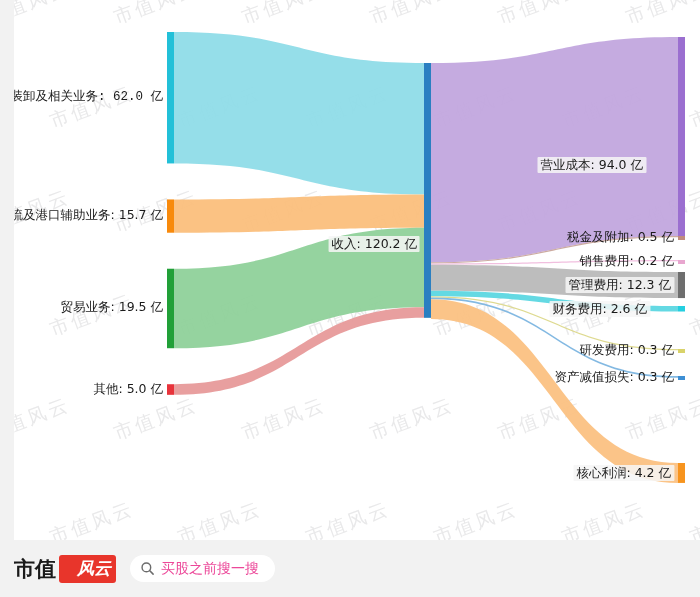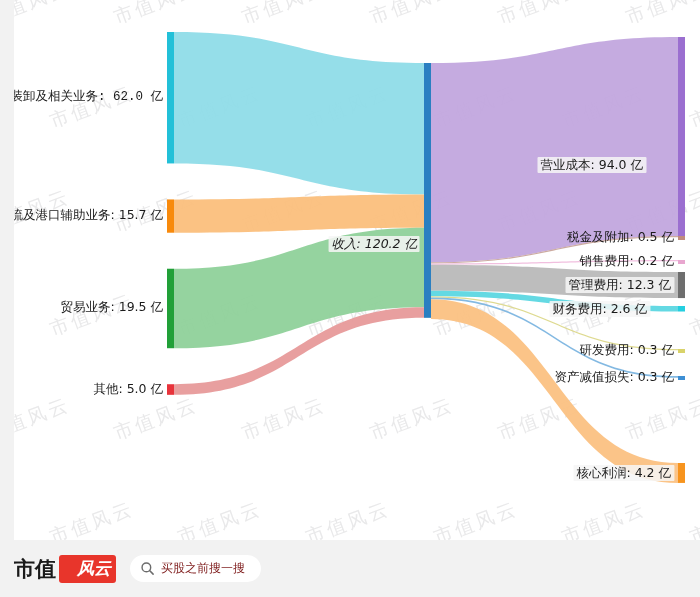--- a/index.html
+++ b/index.html
@@ -67,21 +67,21 @@
     margin-left:3px;background:#e8352b;color:#ffffff;
     font-size:17px;font-weight:bold;font-style:italic;
     padding:2px 5px 3px 18px;border-radius:3px;letter-spacing:0px;
     font-family:"DejaVu Sans","Liberation Sans",sans-serif;
   }
   #search-pill{
     margin-left:14px;height:27px;background:#ffffff;border-radius:14px;
     display:flex;align-items:center;padding:0 16px 0 10px;
   }
   #search-placeholder{
-    font-size:12px;color:#7f1d1d;margin-left:6px;
+    font-size:14px;color:#ec4899;margin-left:6px;
     font-family:"DejaVu Sans","Liberation Sans",sans-serif;
   }
   .sq-icon{display:block;}
 </style>
 </head>
 <body>
 
 <div id="app">
 
   <div id="chart-card">
@@ -155,21 +155,21 @@
           <rect x="664" y="376" width="7" height="4" fill="#3e8fd4"></rect>
           <rect x="664" y="463" width="7" height="19.928" fill="#f7941e"></rect>
         </g>
     </svg>
 
     <div id="labels-layer">
         <div class="lbl right" style="top: 89.72px; left: 149px; font-family: Liberation Mono, monospace;">装卸及相关业务: 62.0 亿</div>
         <div class="lbl right" style="top: 208.082px; left: 149px;">物流及港口辅助业务: 15.7 亿</div>
         <div class="lbl right" style="top: 300.474px; left: 149px;">贸易业务: 19.5 亿</div>
         <div class="lbl right" style="top: 381.524px; left: 149px;">其他: 5.0 亿</div>
-        <div class="lbl boxed right" style="top: 236.412px; left: 406px; font-style: italic;">收入: 120.2 亿</div>
+        <div class="lbl boxed right" style="top: 236.412px; left: 406px;">收入: 120.2 亿</div>
         <div class="lbl boxed right" style="top: 128.64px; left: 632px; margin-top: 28px;">营业成本: 94.0 亿</div>
         <div class="lbl right" style="top: 230px; left: 660px;">税金及附加: 0.5 亿</div>
         <div class="lbl right" style="top: 254px; left: 660px;">销售费用: 0.2 亿</div>
         <div class="lbl boxed right" style="top: 277.038px; left: 660px;">管理费用: 12.3 亿</div>
         <div class="lbl boxed right" style="top: 300.756px; left: 636px;">财务费用: 2.6 亿</div>
         <div class="lbl right" style="top: 343px; left: 660px;">研发费用: 0.3 亿</div>
         <div class="lbl right" style="top: 370px; left: 660px;">资产减值损失: 0.3 亿</div>
         <div class="lbl boxed right" style="top: 464.964px; left: 660px;">核心利润: 4.2 亿</div>
       </div>
   </div>

